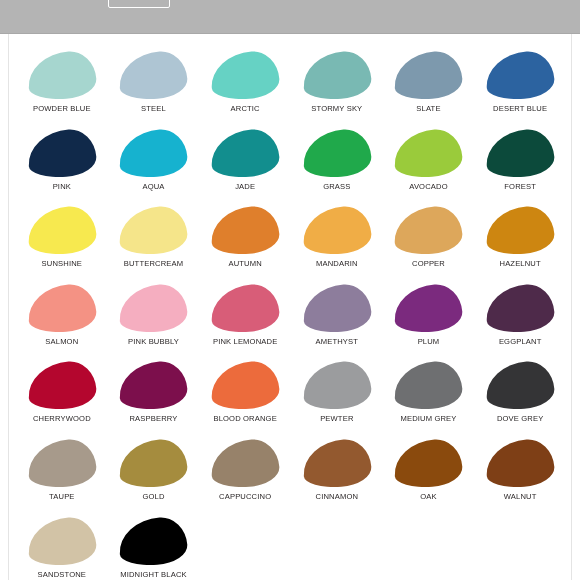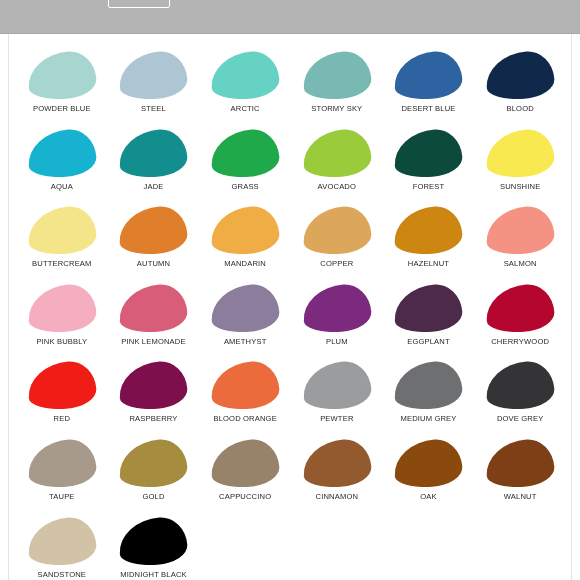--- a/index.html
+++ b/index.html
@@ -117,26 +117,30 @@
         </div>
         <div class="swatch-cell">
           <div class="swatch-blob" style="background: rgb(102, 210, 196);"></div>
           <div class="swatch-label">ARCTIC</div>
         </div>
         <div class="swatch-cell">
           <div class="swatch-blob" style="background: rgb(121, 185, 179);"></div>
           <div class="swatch-label">STORMY SKY</div>
         </div>
         <div class="swatch-cell">
+          <div class="swatch-blob" style="background: rgb(125, 153, 173);"></div>
+          <div class="swatch-label">SLATE</div>
+        </div>
+        <div class="swatch-cell">
           <div class="swatch-blob" style="background: rgb(44, 99, 160);"></div>
           <div class="swatch-label">DESERT BLUE</div>
         </div>
         <div class="swatch-cell">
           <div class="swatch-blob" style="background: rgb(16, 41, 74);"></div>
-          <div class="swatch-label">BLOOD</div>
+          <div class="swatch-label">PINK</div>
         </div>
         <div class="swatch-cell">
           <div class="swatch-blob" style="background: rgb(22, 178, 207);"></div>
           <div class="swatch-label">AQUA</div>
         </div>
         <div class="swatch-cell">
           <div class="swatch-blob" style="background: rgb(18, 142, 142);"></div>
           <div class="swatch-label">JADE</div>
         </div>
         <div class="swatch-cell">
@@ -197,24 +201,20 @@
         </div>
         <div class="swatch-cell">
           <div class="swatch-blob" style="background: rgb(78, 42, 74);"></div>
           <div class="swatch-label">EGGPLANT</div>
         </div>
         <div class="swatch-cell">
           <div class="swatch-blob" style="background: rgb(180, 6, 46);"></div>
           <div class="swatch-label">CHERRYWOOD</div>
         </div>
         <div class="swatch-cell">
-          <div class="swatch-blob" style="background: rgb(240, 28, 22);"></div>
-          <div class="swatch-label">RED</div>
-        </div>
-        <div class="swatch-cell">
           <div class="swatch-blob" style="background: rgb(124, 15, 76);"></div>
           <div class="swatch-label">RASPBERRY</div>
         </div>
         <div class="swatch-cell">
           <div class="swatch-blob" style="background: rgb(236, 107, 60);"></div>
           <div class="swatch-label">BLOOD ORANGE</div>
         </div>
         <div class="swatch-cell">
           <div class="swatch-blob" style="background: rgb(155, 156, 158);"></div>
           <div class="swatch-label">PEWTER</div>

